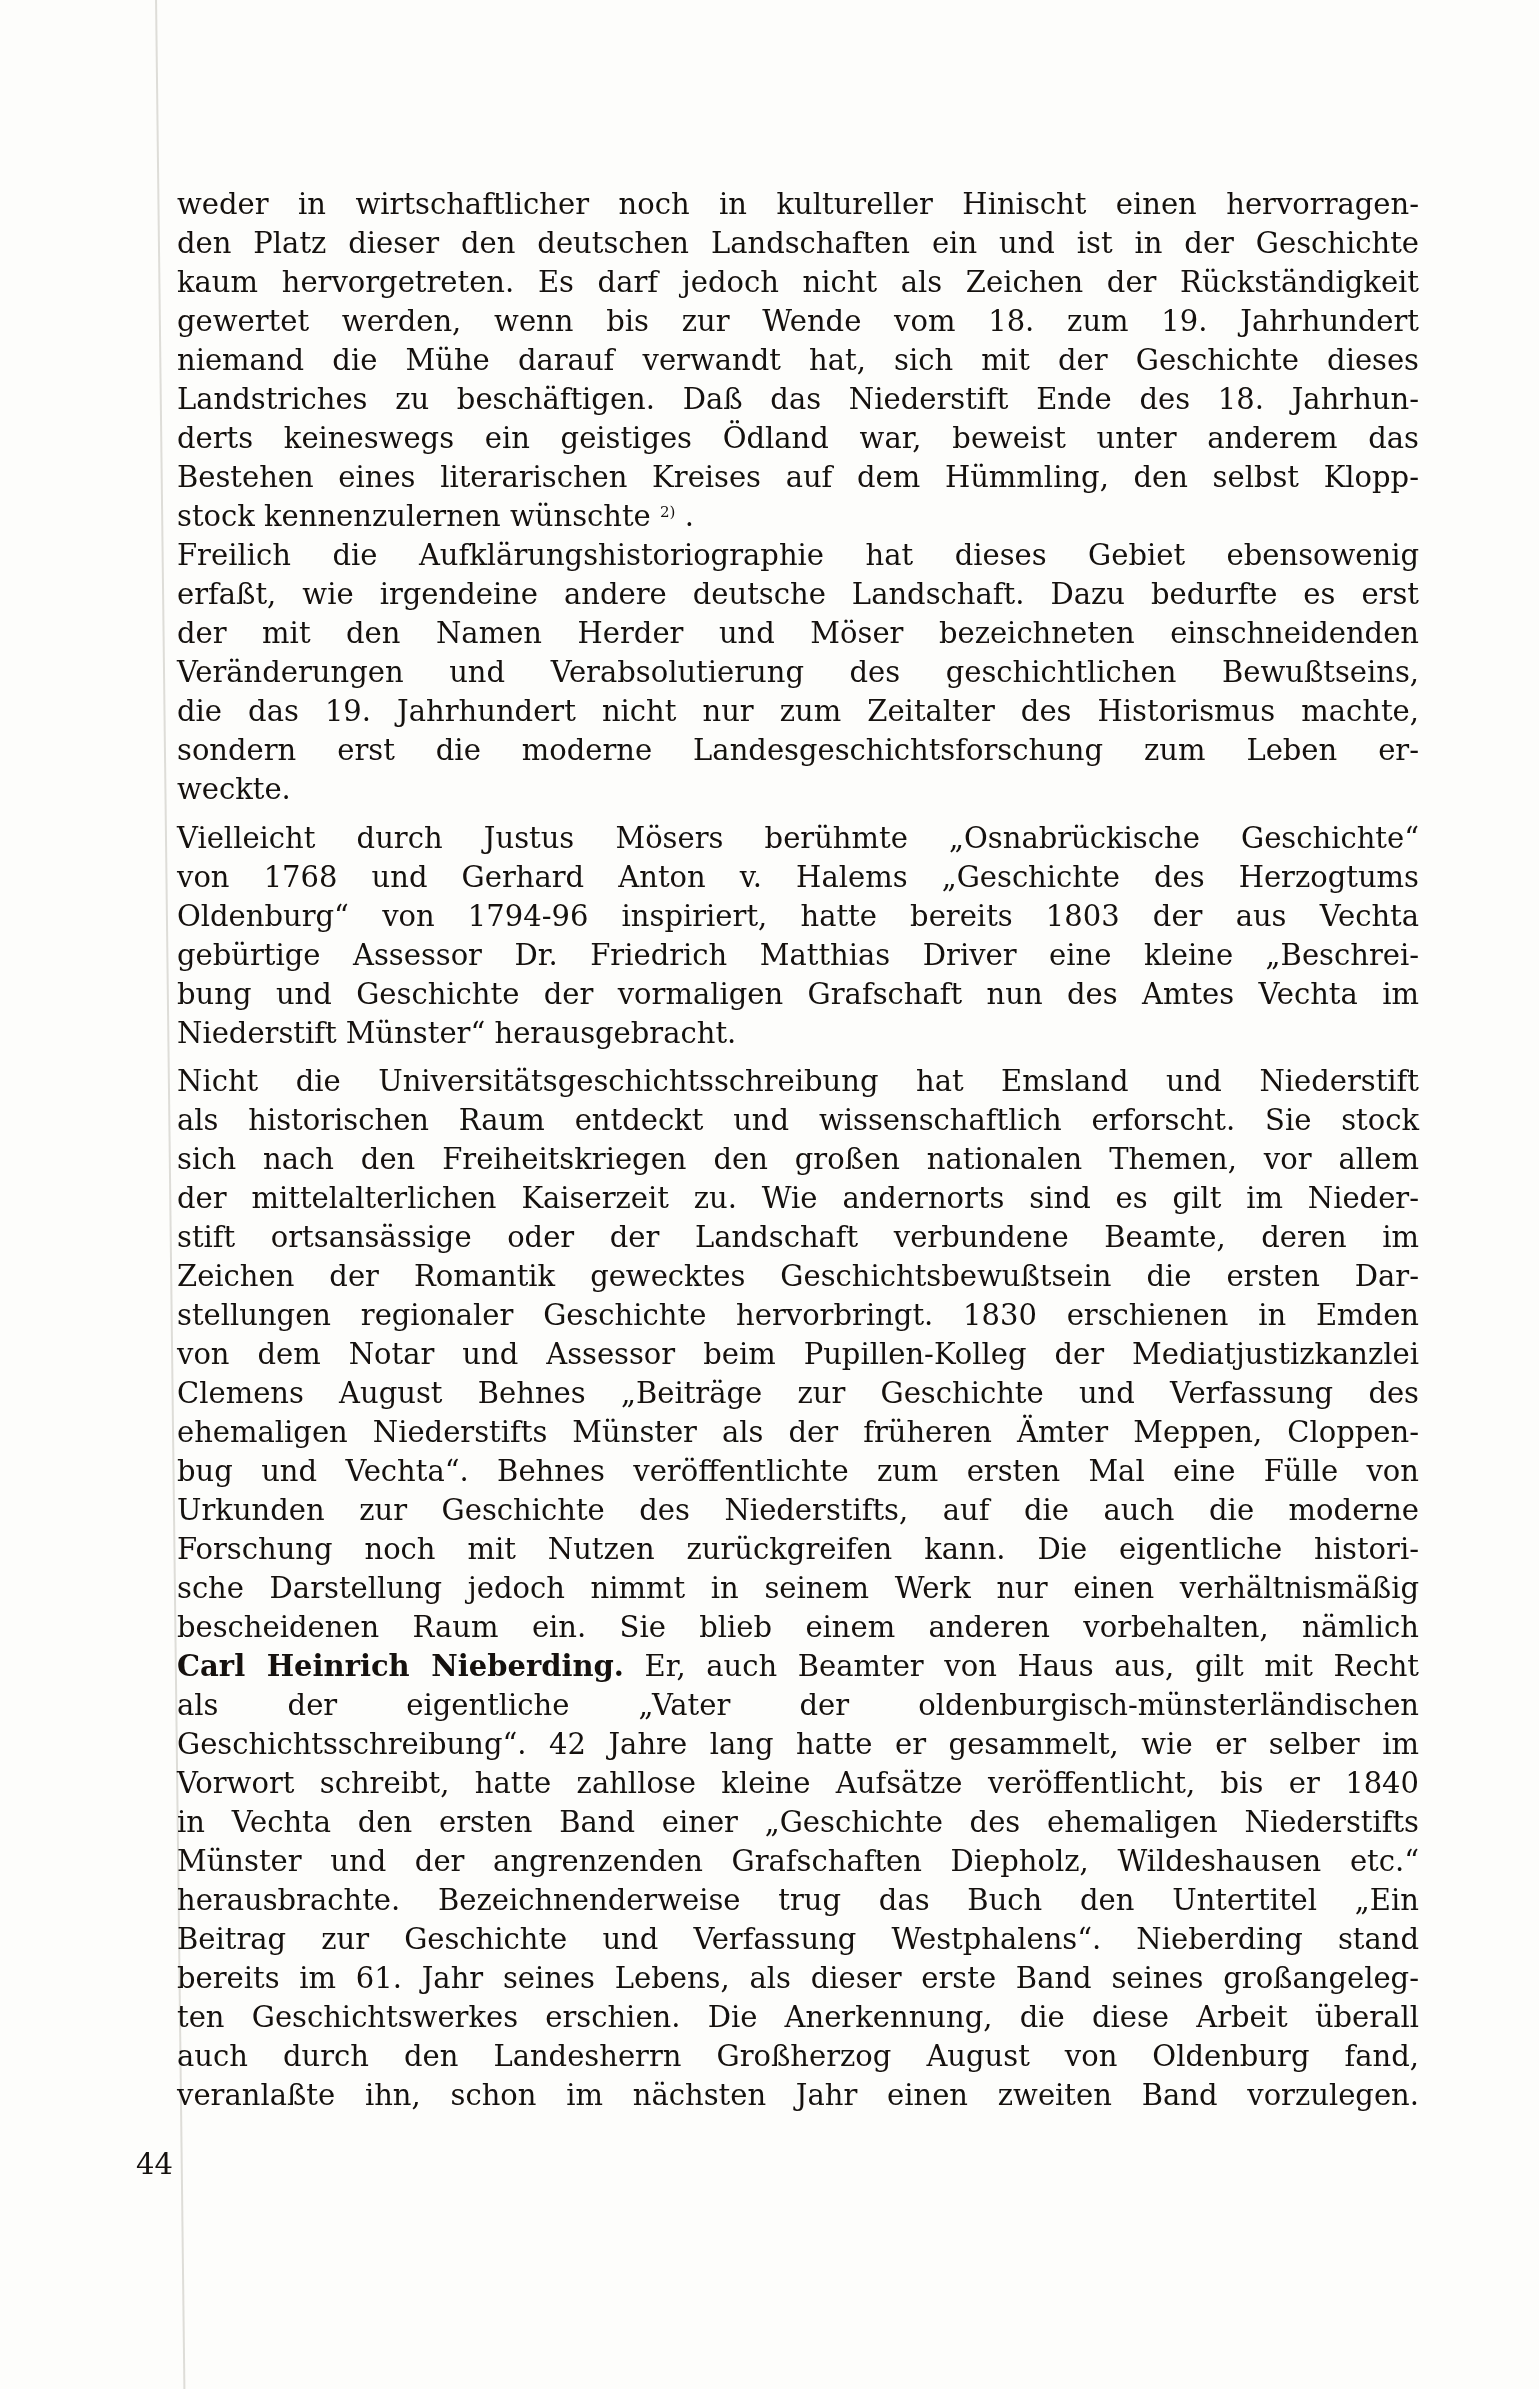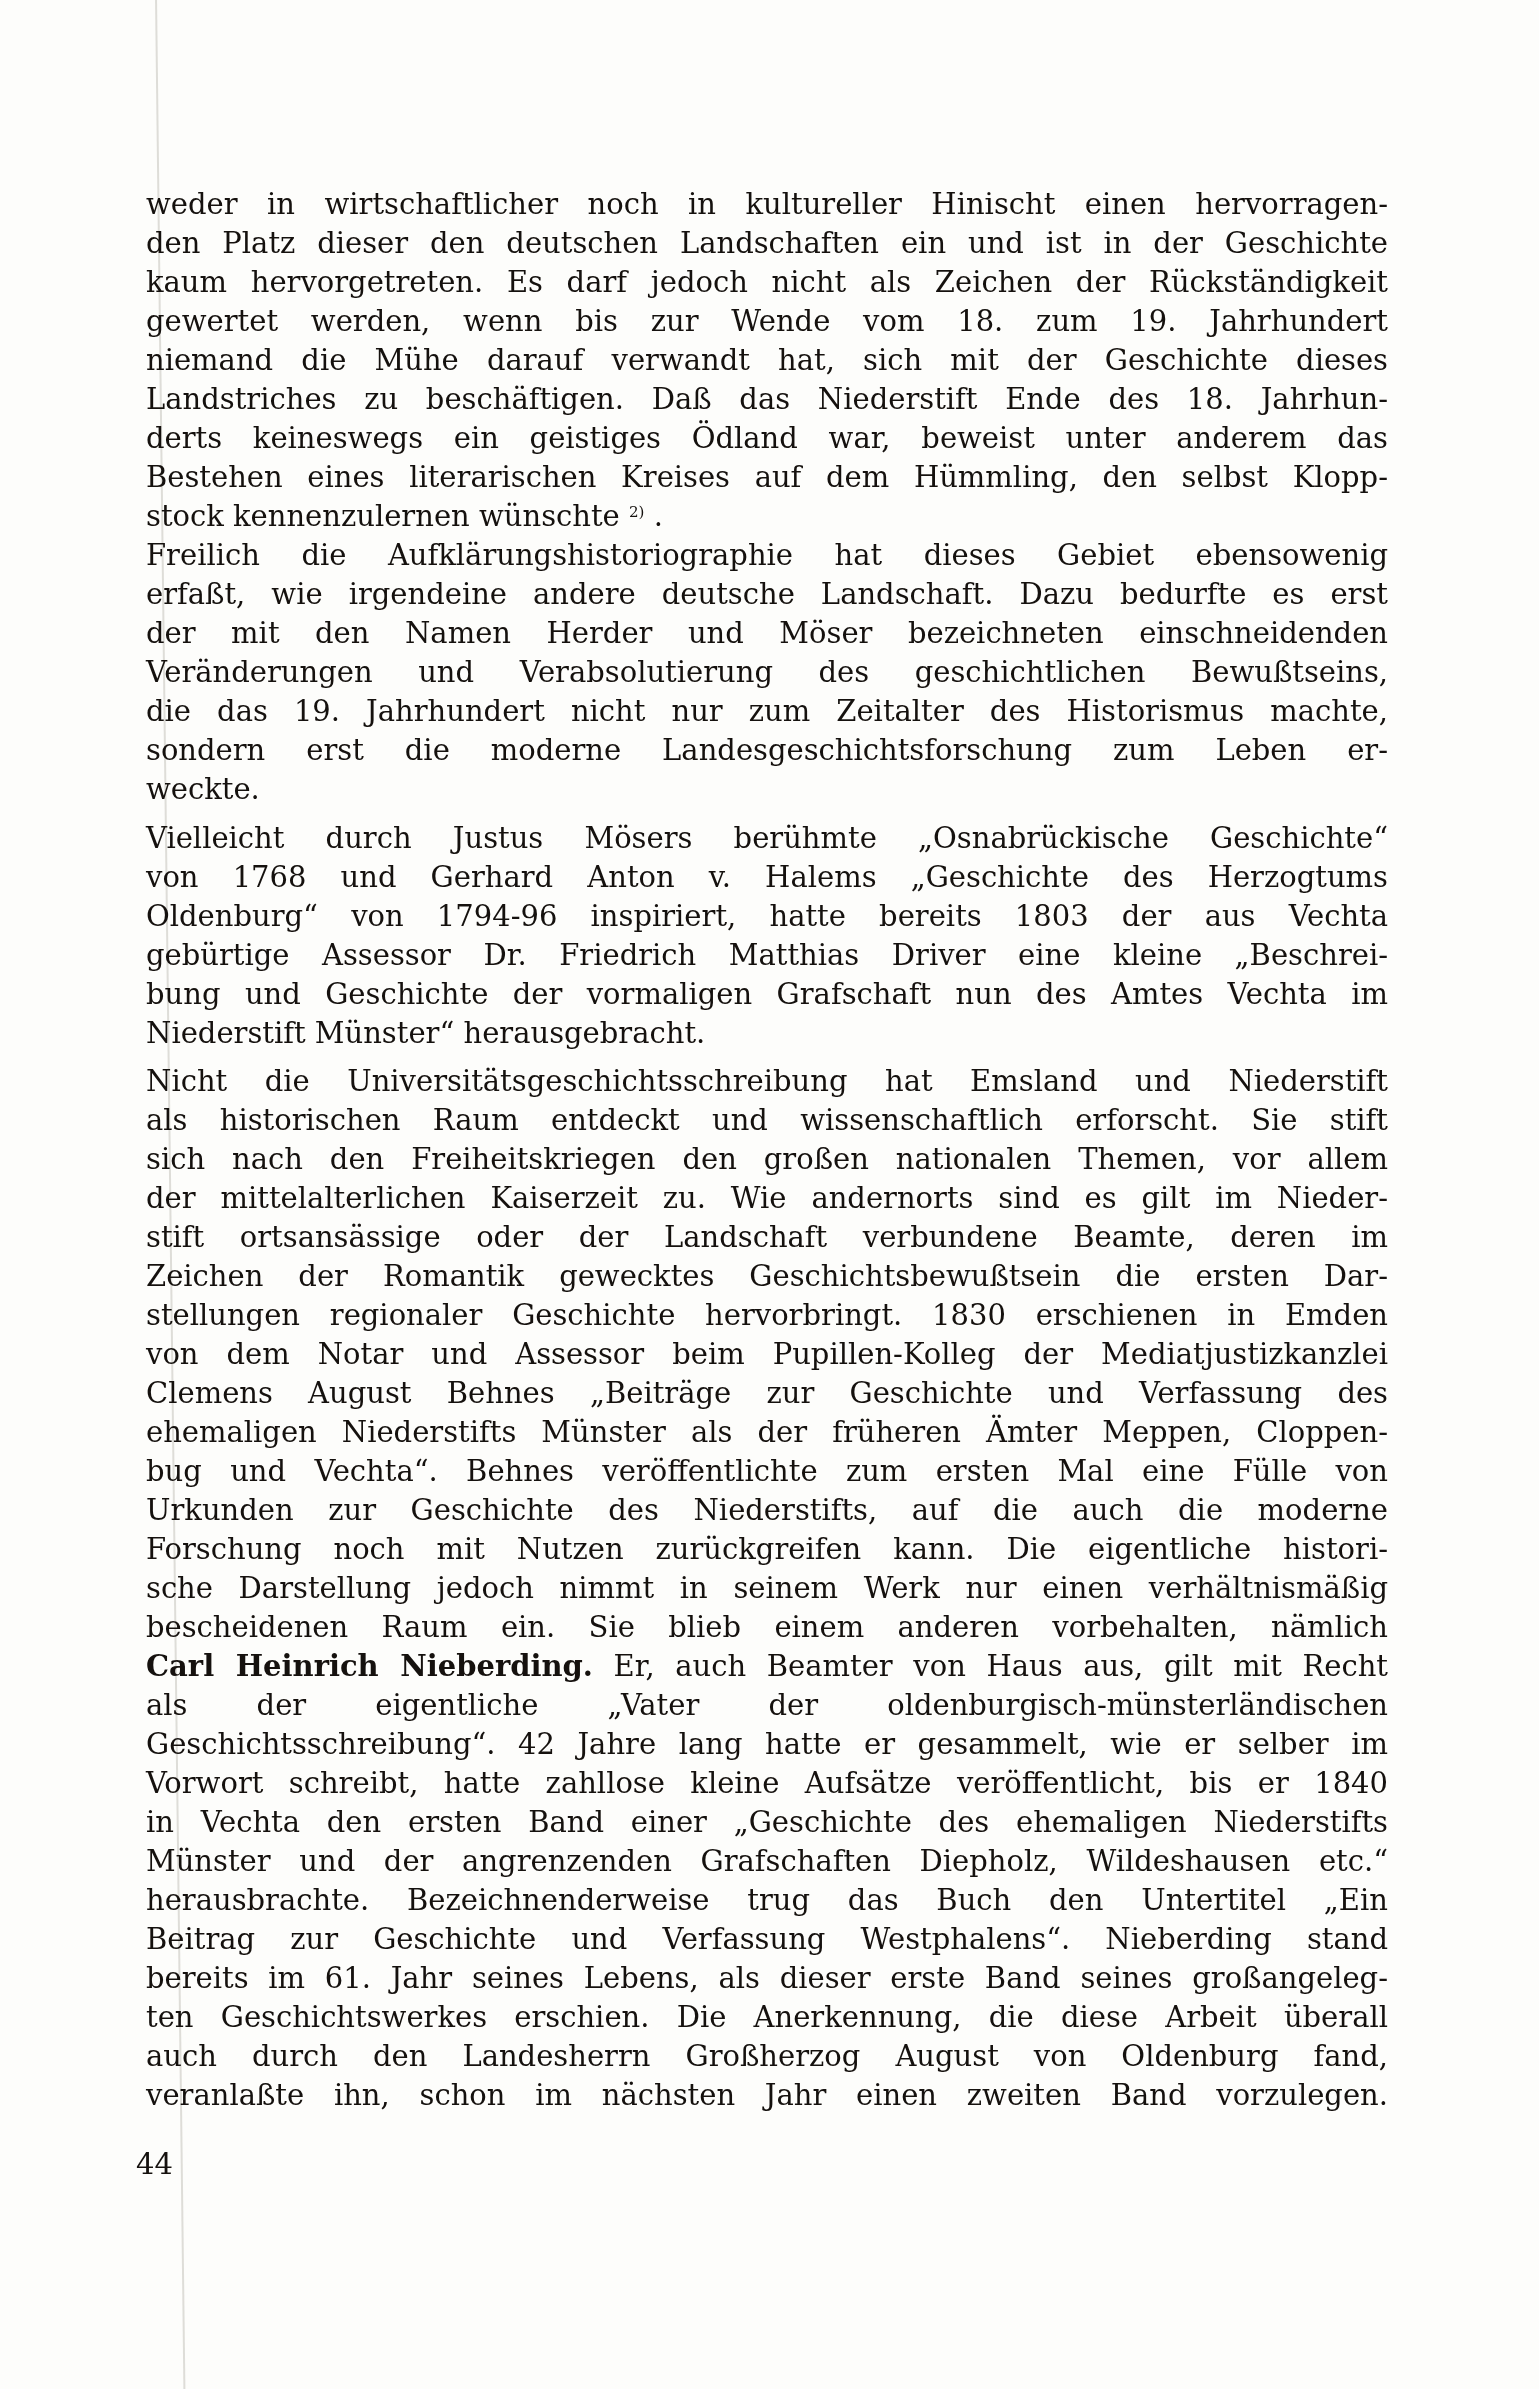--- a/index.html
+++ b/index.html
@@ -18,21 +18,21 @@
   .fold-line {
     position: absolute;
     left: 155px; top: -4.4px;
     width: 1.8px; height: 2403px;
     background: #deddd8;
     transform: rotate(-0.68deg);
     transform-origin: top center;
   }
   .page-text {
     position: absolute;
-    left: 146px; top: 185px;
+    left: 177px; top: 185px;
     width: 1242px;
     font-size: 29px;
     line-height: 39px;
     text-rendering: optimizeLegibility;
   }
   .paragraph { margin: 0; }
   .paragraph.gap { margin-top: 9.7px; }
   .line {
     text-align: justify;
     text-align-last: justify;
@@ -81,21 +81,21 @@
       <div class="paragraph gap">
         <div class="line"><span>Vielleicht durch Justus Mösers berühmte „Osnabrückische Geschichte“</span></div>
         <div class="line"><span>von 1768 und Gerhard Anton v. Halems „Geschichte des Herzogtums</span></div>
         <div class="line"><span>Oldenburg“ von 1794-96 inspiriert, hatte bereits 1803 der aus Vechta</span></div>
         <div class="line"><span>gebürtige Assessor Dr. Friedrich Matthias Driver eine kleine „Beschrei-</span></div>
         <div class="line"><span>bung und Geschichte der vormaligen Grafschaft nun des Amtes Vechta im</span></div>
         <div class="line lastline"><span>Niederstift Münster“ herausgebracht.</span></div>
       </div>
       <div class="paragraph gap">
         <div class="line"><span>Nicht die Universitätsgeschichtsschreibung hat Emsland und Niederstift</span></div>
-        <div class="line"><span>als historischen Raum entdeckt und wissenschaftlich erforscht. Sie stift</span></div>
+        <div class="line"><span>als historischen Raum entdeckt und wissenschaftlich erforscht. Sie stock</span></div>
         <div class="line"><span>sich nach den Freiheitskriegen den großen nationalen Themen, vor allem</span></div>
         <div class="line"><span>der mittelalterlichen Kaiserzeit zu. Wie andernorts sind es gilt im Nieder-</span></div>
         <div class="line"><span>stift ortsansässige oder der Landschaft verbundene Beamte, deren im</span></div>
         <div class="line"><span>Zeichen der Romantik gewecktes Geschichtsbewußtsein die ersten Dar-</span></div>
         <div class="line"><span>stellungen regionaler Geschichte hervorbringt. 1830 erschienen in Emden</span></div>
         <div class="line"><span>von dem Notar und Assessor beim Pupillen-Kolleg der Mediatjustizkanzlei</span></div>
         <div class="line"><span>Clemens August Behnes „Beiträge zur Geschichte und Verfassung des</span></div>
         <div class="line"><span>ehemaligen Niederstifts Münster als der früheren Ämter Meppen, Cloppen-</span></div>
         <div class="line"><span>bug und Vechta“. Behnes veröffentlichte zum ersten Mal eine Fülle von</span></div>
         <div class="line"><span>Urkunden zur Geschichte des Niederstifts, auf die auch die moderne</span></div>

